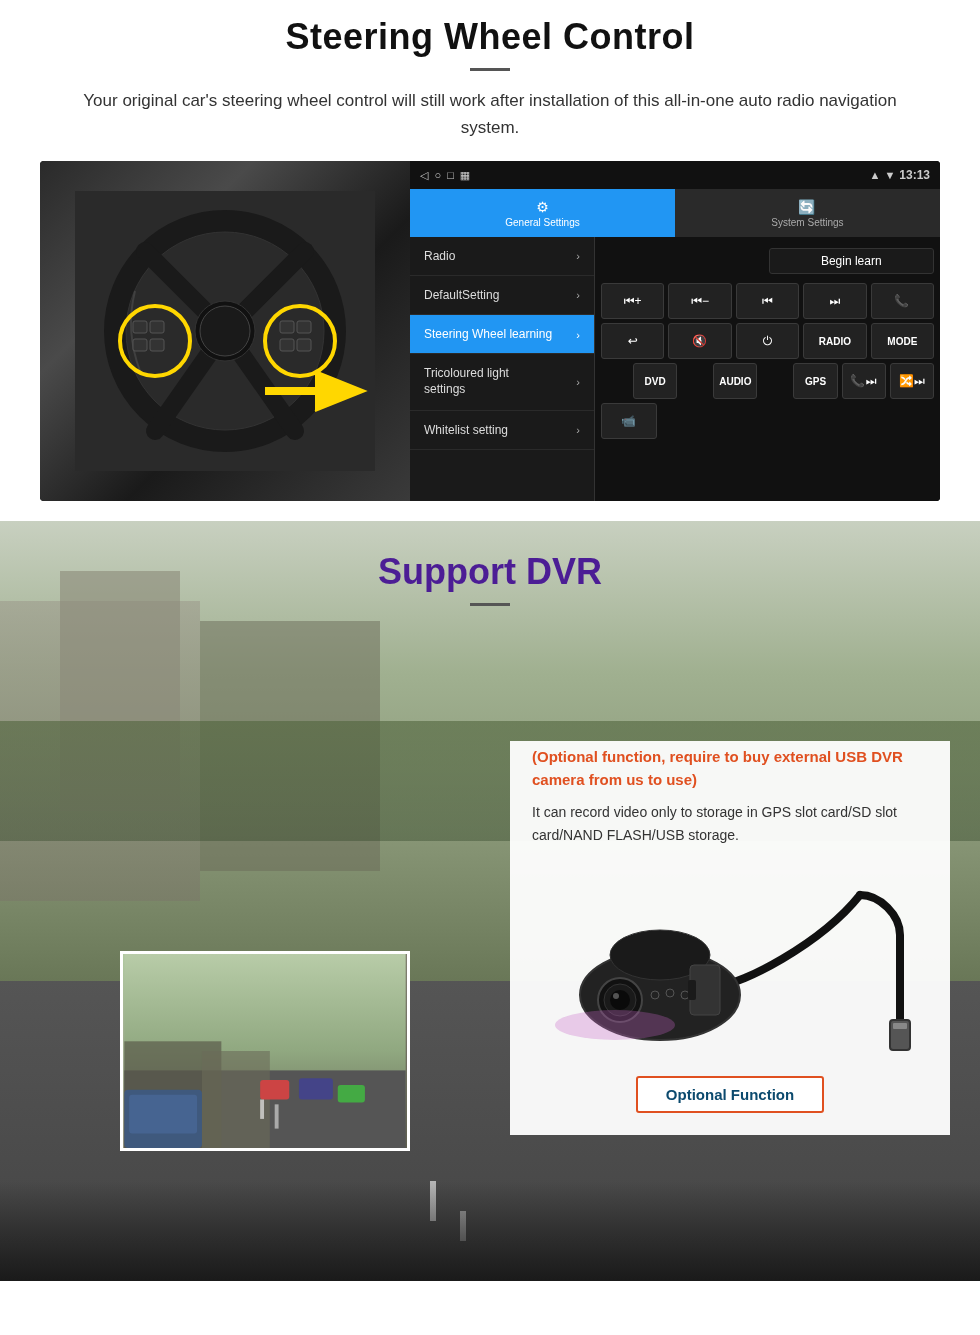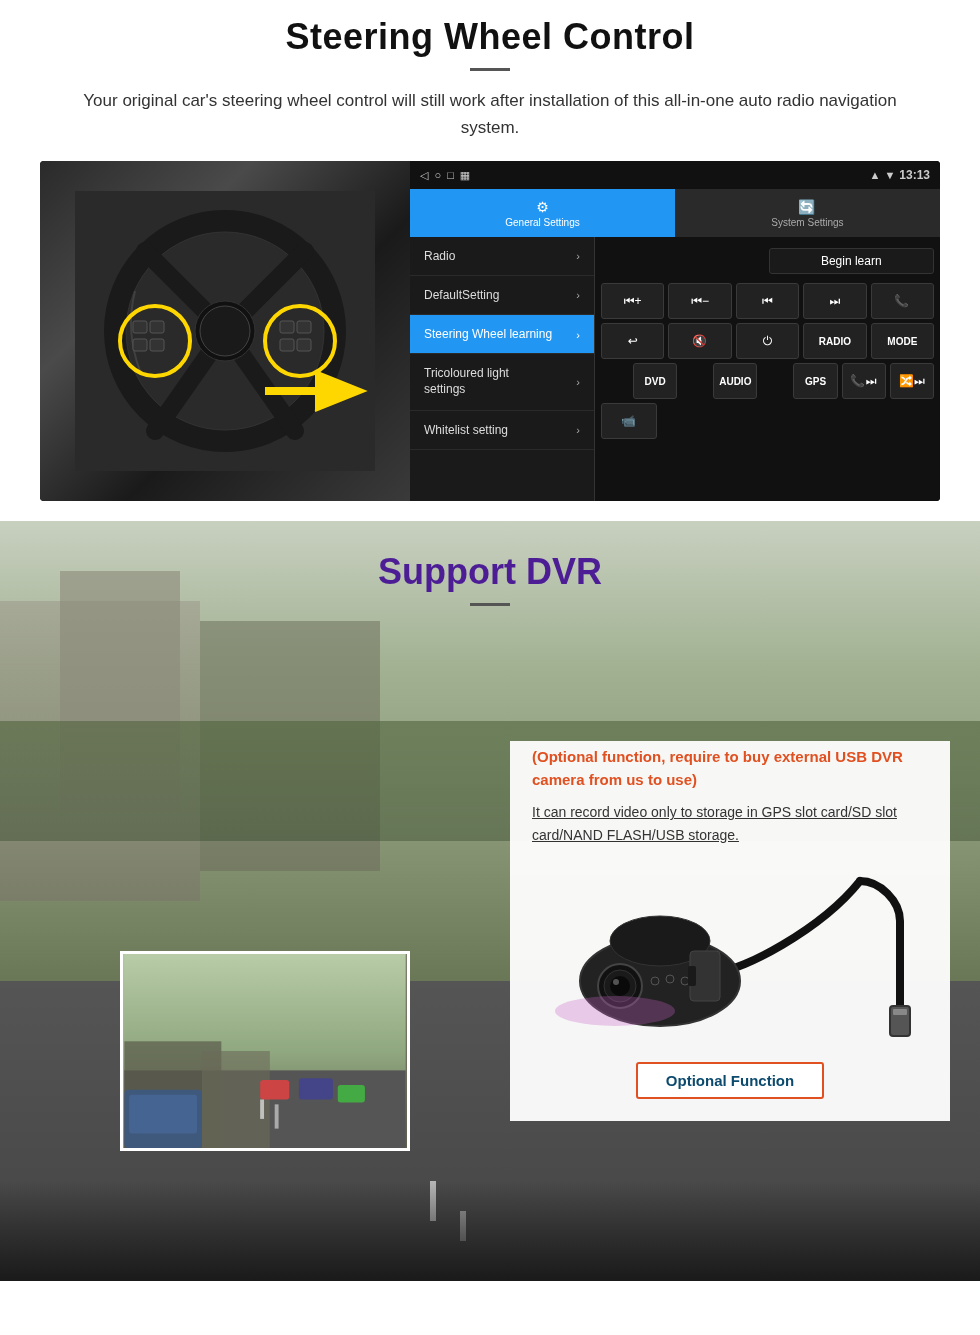--- a/index.html
+++ b/index.html
@@ -253,21 +253,21 @@
       color: #e05020;
       font-size: 15px;
       font-weight: bold;
       line-height: 1.5;
       margin-bottom: 10px;
     }
     .dvr-desc-text {
       color: #333;
       font-size: 14px;
       line-height: 1.6;
-      text-decoration: underline;
+      margin-bottom: 14px;
     }
     .dvr-camera-image {
       width: 100%;
       height: 200px;
       display: flex;
       align-items: center;
       justify-content: center;
       margin-bottom: 16px;
       position: relative;
     }

